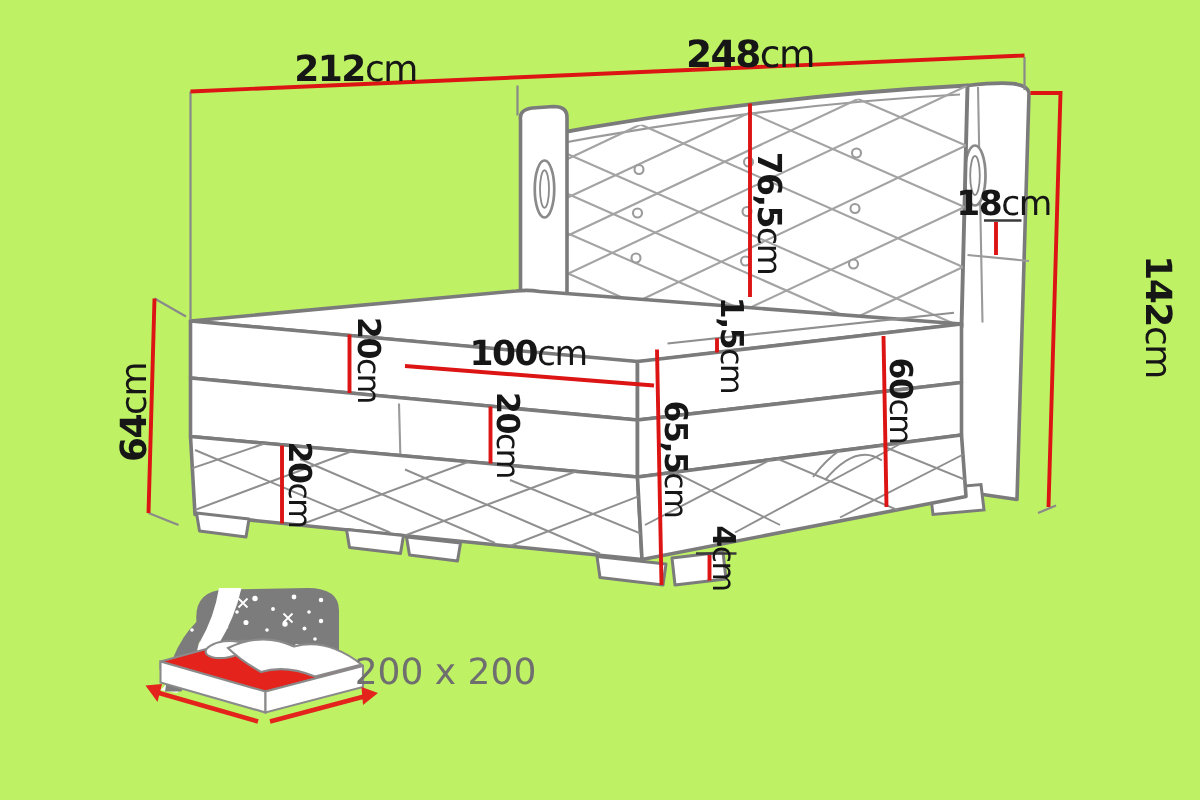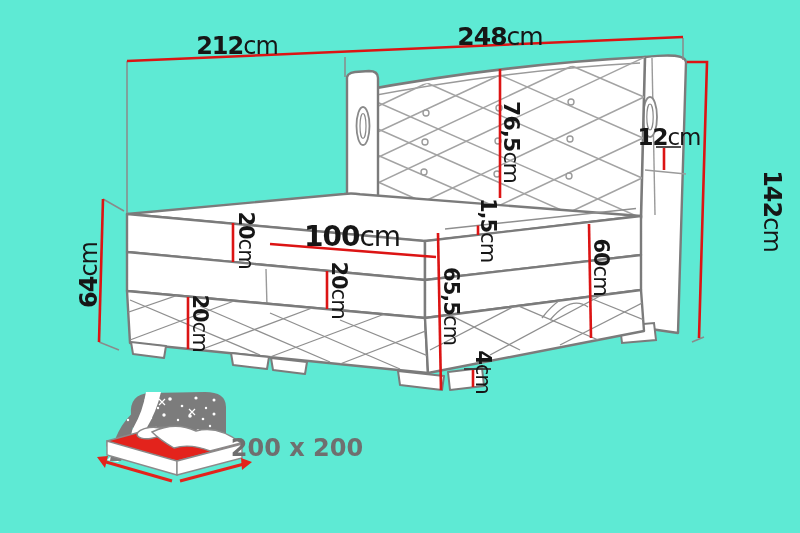--- a/index.html
+++ b/index.html
@@ -1,24 +1,24 @@
 <!DOCTYPE html>
 <html><head>
 <meta charset="utf-8">
 <style>
   html,body{margin:0;padding:0;background:#fff;}
-  #stage{position:relative;width:800px;height:533px;background:#5eead4;overflow:hidden;
+  #stage{position:relative;width:800px;height:533px;background:#bef264;overflow:hidden;
          font-family:"DejaVu Sans",sans-serif;}
   #drawing{position:absolute;left:0;top:0;}
   .dim{position:absolute;font-weight:bold;color:#161616;white-space:nowrap;
        letter-spacing:-1px;transform:translate(-50%,-50%);line-height:1;}
   .dim .unit{font-weight:400;}
   .rot90{transform:translate(-50%,-50%) rotate(90deg);}
   .rotm90{transform:translate(-50%,-50%) rotate(-90deg);}
-  .sizelabel{position:absolute;font-weight:bold;color:#6f6f6f;letter-spacing:0;
+  .sizelabel{position:absolute;font-weight:normal;color:#6f6f6f;letter-spacing:0;
              transform:translate(-50%,-50%);white-space:nowrap;}
 </style>
 </head>
 <body>
 
 <div id="stage">
 
 <svg id="drawing" width="800" height="533" viewBox="0 0 800 533">
   <defs>
     <clipPath id="hbclip">
@@ -210,32 +210,32 @@
 <div class="dim" style="left:237px;top:46px;font-size:24px">
   <span class="num">212</span><span class="unit">cm</span>
 </div>
 <div class="dim" style="left:500px;top:36px;font-size:25px">
   <span class="num">248</span><span class="unit">cm</span>
 </div>
 <div class="dim rot90" style="left:511px;top:142px;font-size:22px">
   <span class="num">76,5</span><span class="unit">cm</span>
 </div>
 <div class="dim" style="left:669px;top:137px;font-size:23px">
-  <span class="num">12</span><span class="unit">cm</span>
+  <span class="num">18</span><span class="unit">cm</span>
 </div>
 <div class="dim rot90" style="left:772px;top:211px;font-size:24px">
   <span class="num">142</span><span class="unit">cm</span>
 </div>
 <div class="dim rotm90" style="left:89px;top:275px;font-size:24px">
   <span class="num">64</span><span class="unit">cm</span>
 </div>
 <div class="dim rot90" style="left:245px;top:240px;font-size:21px">
   <span class="num">20</span><span class="unit">cm</span>
 </div>
-<div class="dim" style="left:352px;top:237px;font-size:28px">
+<div class="dim" style="left:352px;top:237px;font-size:23px">
   <span class="num">100</span><span class="unit">cm</span>
 </div>
 <div class="dim rot90" style="left:338px;top:290px;font-size:21px">
   <span class="num">20</span><span class="unit">cm</span>
 </div>
 <div class="dim rot90" style="left:487px;top:230px;font-size:21px">
   <span class="num">1,5</span><span class="unit">cm</span>
 </div>
 <div class="dim rot90" style="left:600px;top:267px;font-size:21px">
   <span class="num">60</span><span class="unit">cm</span>

